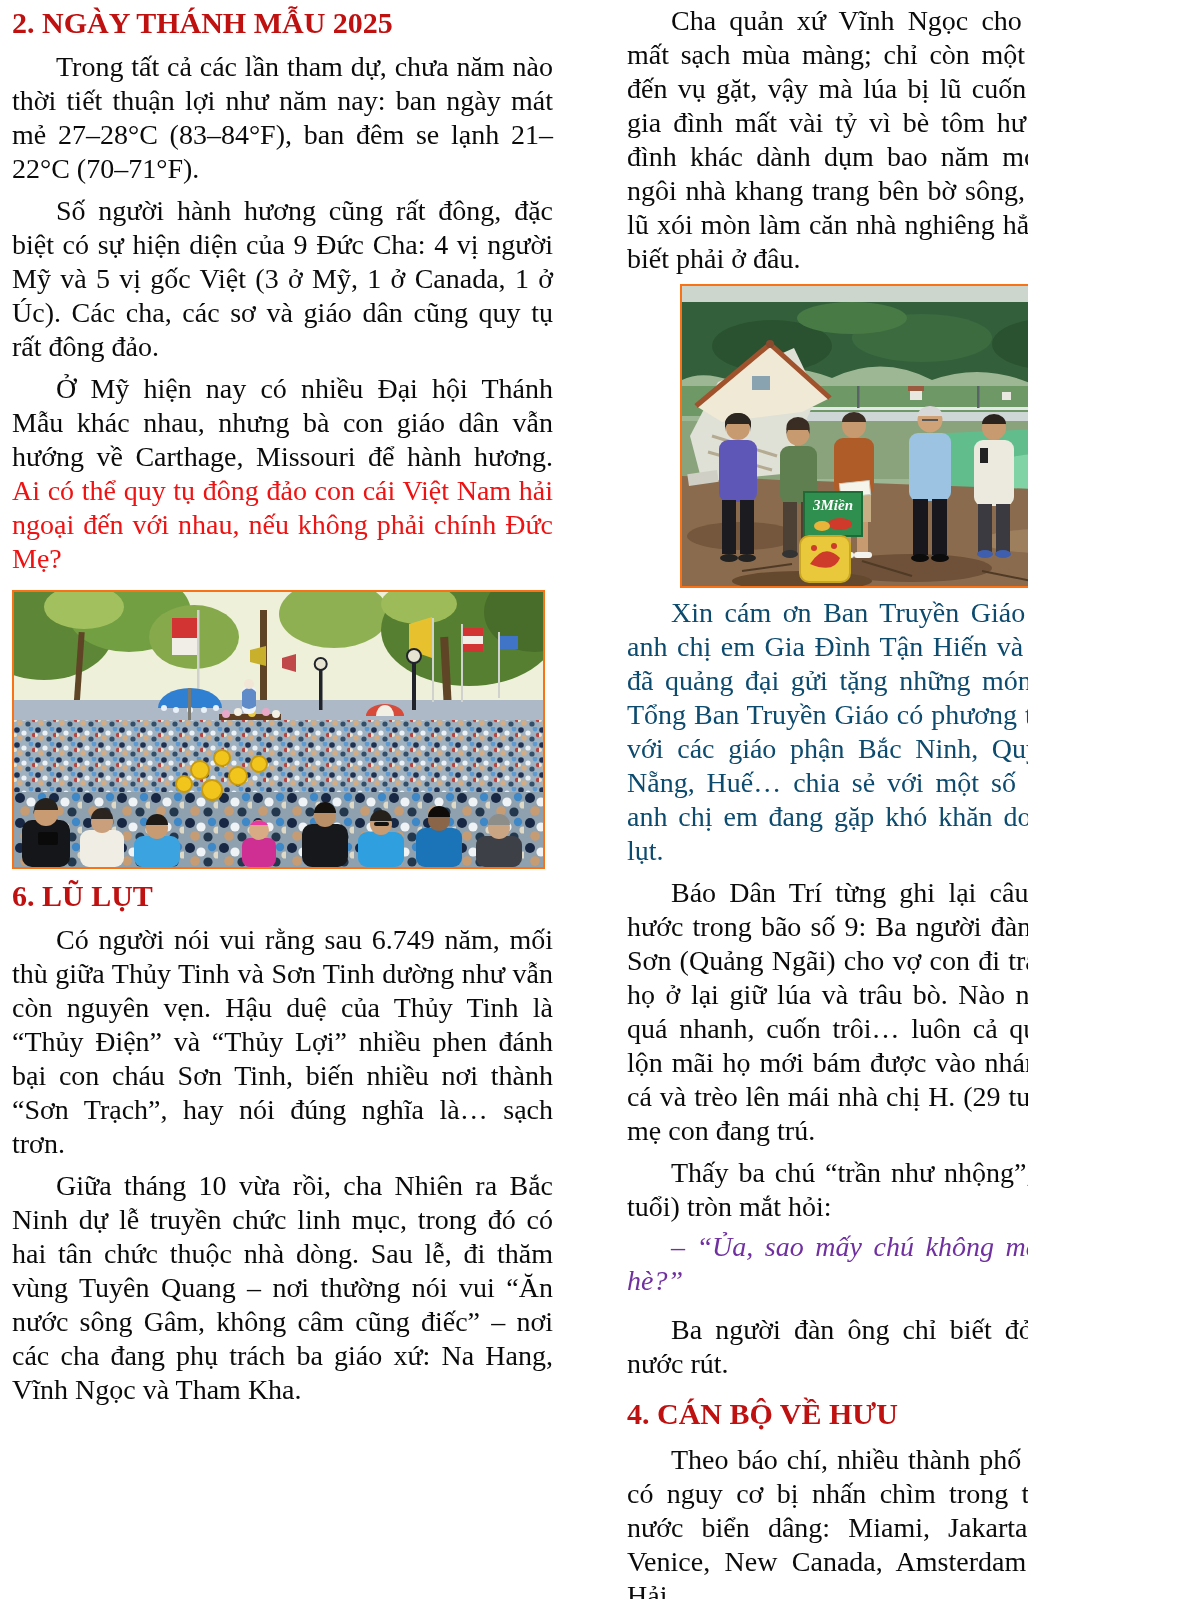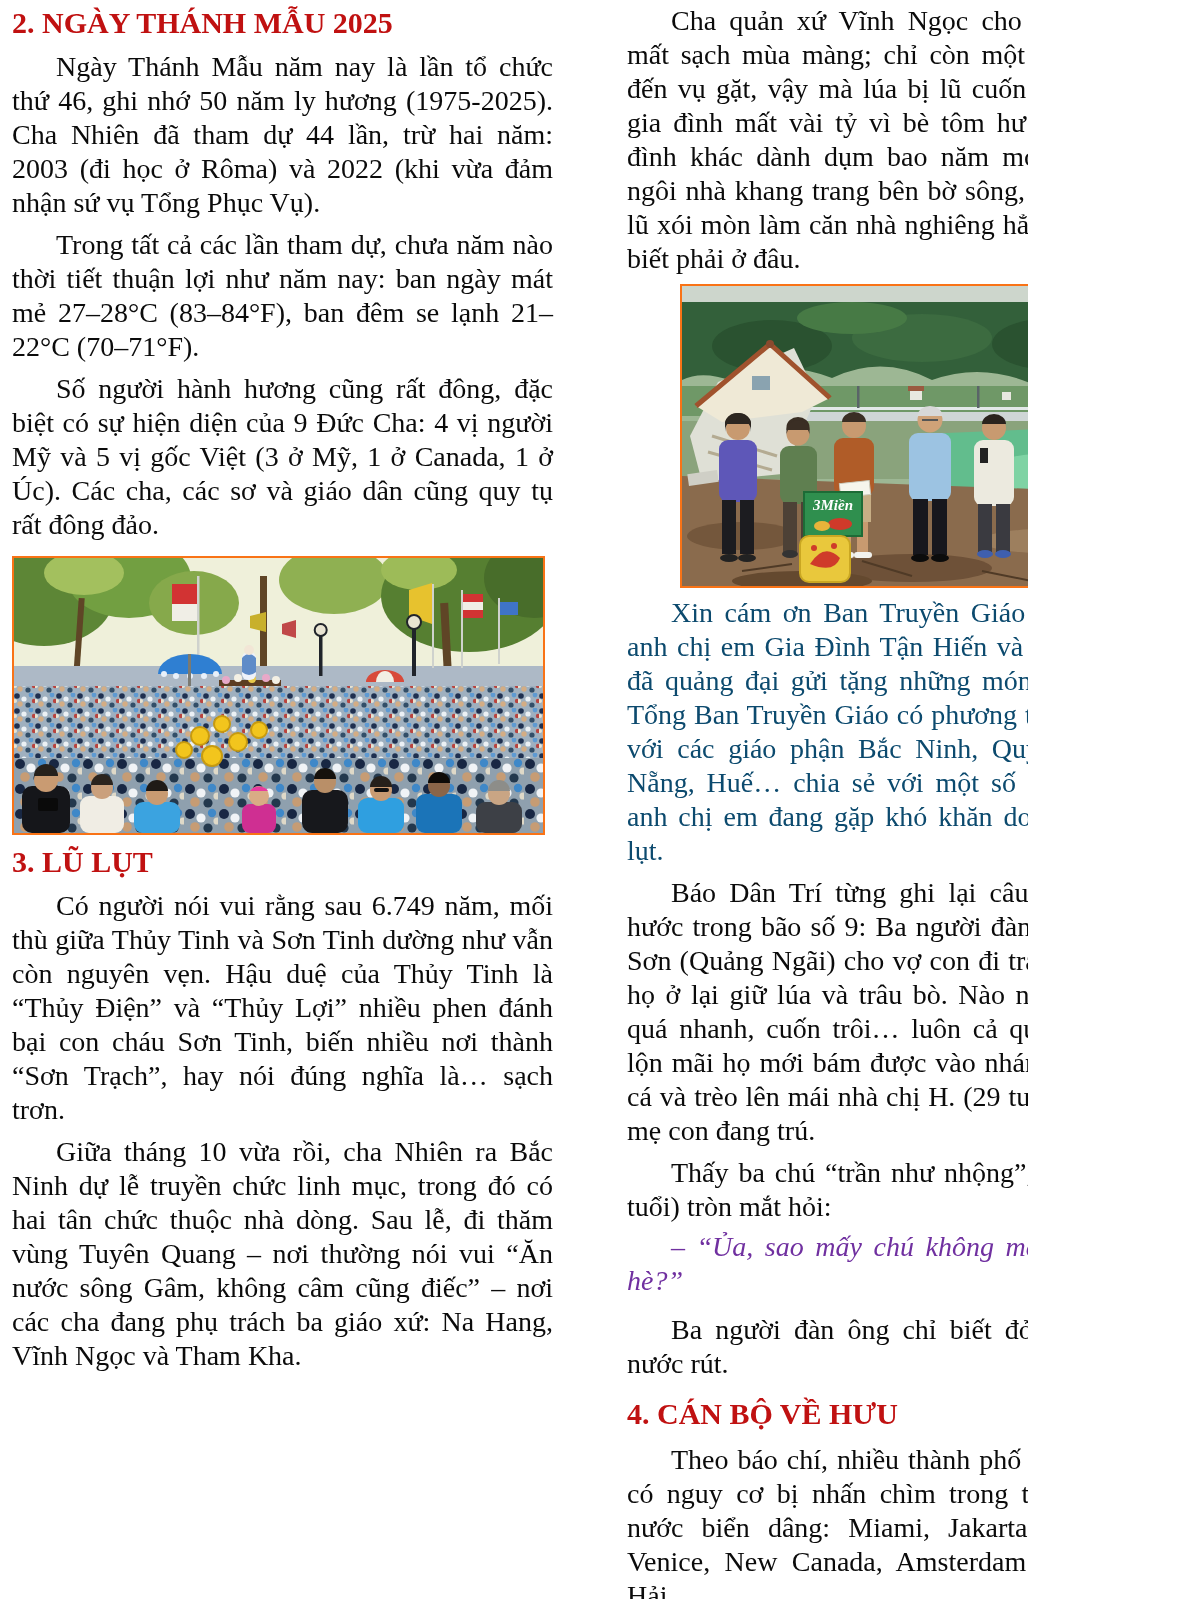--- a/index.html
+++ b/index.html
@@ -38,26 +38,26 @@
 </style>
 </head>
 <body>
 
 <div class="page">
 
   <div class="col col-left">
 
     <h2>2. NGÀY THÁNH MẪU 2025</h2>
 
-    <p>Ngày Thánh Mẫu năm nay là lần tổ chức thứ 46, ghi nhớ 50 năm ly hương (1975-2025). Cha Nhiên đã tham dự 44 lần, trừ hai năm: 2003 (đi học ở Rôma) và 2022 (khi vừa đảm nhận sứ vụ Tổng Phục Vụ).</p>
 
     <p>Trong tất cả các lần tham dự, chưa năm nào thời tiết thuận lợi như năm nay: ban ngày mát mẻ 27–28°C (83–84°F), ban đêm se lạnh 21–22°C (70–71°F).</p>
 
     <p>Số người hành hương cũng rất đông, đặc biệt có sự hiện diện của 9 Đức Cha: 4 vị người Mỹ và 5 vị gốc Việt (3 ở Mỹ, 1 ở Canada, 1 ở Úc). Các cha, các sơ và giáo dân cũng quy tụ rất đông đảo.</p>
 
+    <p><span>Ở Mỹ hiện nay có nhiều Đại hội Thánh Mẫu khác nhau, nhưng bà con giáo dân vẫn hướng về Carthage, Missouri để hành hương. </span><span class="red">Ai có thể quy tụ đông đảo con cái Việt Nam hải ngoại đến với nhau, nếu không phải chính Đức Mẹ?</span></p>
 
     <figure class="photo photo-crowd">
       <svg width="529" height="275" viewBox="0 0 529 275">
         <defs>
           <pattern id="crowdSmall" width="21" height="15" patternUnits="userSpaceOnUse">
             <rect width="21" height="15" fill="#9fb0bf"></rect>
             <circle cx="3" cy="3" r="2.8" fill="#1f3050"></circle>
             <circle cx="10" cy="6" r="2.6" fill="#ecf1f5"></circle>
             <circle cx="17" cy="2" r="2.4" fill="#5e9ad2"></circle>
             <circle cx="6" cy="11" r="2.7" fill="#d3ad85"></circle>
@@ -182,21 +182,21 @@
           <rect x="402" y="236" width="46" height="39" rx="9" fill="#1b74b8"></rect>
           <circle cx="425" cy="228" r="11" fill="#8a6548"></circle>
           <path d="M414 225 a11 11 0 0 1 22 0 z" fill="#0e0b08"></path>
           <rect x="462" y="244" width="46" height="31" rx="9" fill="#3d4046"></rect>
           <circle cx="485" cy="236" r="11" fill="#c9a584"></circle>
           <path d="M474 233 a11 11 0 0 1 22 0 z" fill="#8d8d89"></path>
         </g>
       </svg>
     </figure>
 
-    <h2 class="sec3">3. LŨ LỤT</h2>
+    <h2 class="sec3">6. LŨ LỤT</h2>
 
     <p>Có người nói vui rằng sau 6.749 năm, mối thù giữa Thủy Tinh và Sơn Tinh dường như vẫn còn nguyên vẹn. Hậu duệ của Thủy Tinh là “Thủy Điện” và “Thủy Lợi” nhiều phen đánh bại con cháu Sơn Tinh, biến nhiều nơi thành “Sơn Trạch”, hay nói đúng nghĩa là… sạch trơn.</p>
 
     <p>Giữa tháng 10 vừa rồi, cha Nhiên ra Bắc Ninh dự lễ truyền chức linh mục, trong đó có hai tân chức thuộc nhà dòng. Sau lễ, đi thăm vùng Tuyên Quang – nơi thường nói vui “Ăn nước sông Gâm, không câm cũng điếc” – nơi các cha đang phụ trách ba giáo xứ: Na Hang, Vĩnh Ngọc và Tham Kha.</p>
   </div>
 
   <div class="col col-right">
 
     <p style="margin-top:4px">Cha quản xứ Vĩnh Ngọc cho biết bà con mất sạch mùa màng; chỉ còn một tuần nữa là đến vụ gặt, vậy mà lúa bị lũ cuốn trôi hết. Có gia đình mất vài tỷ vì bè tôm hư hại. Có gia đình khác dành dụm bao năm mới xây được ngôi nhà khang trang bên bờ sông, nhưng nước lũ xói mòn làm căn nhà nghiêng hẳn, giờ chẳng biết phải ở đâu.</p>
 

